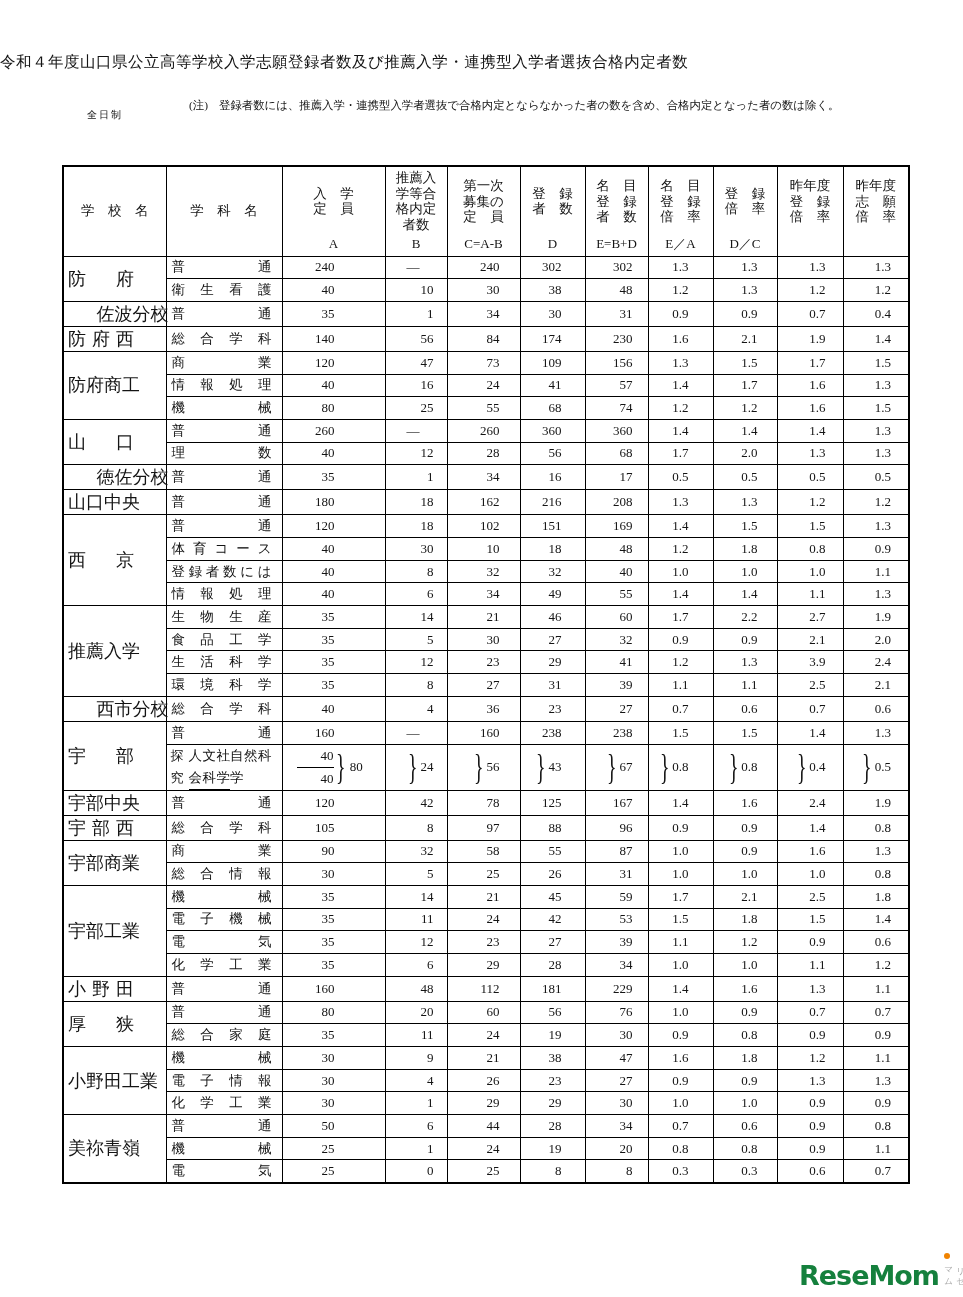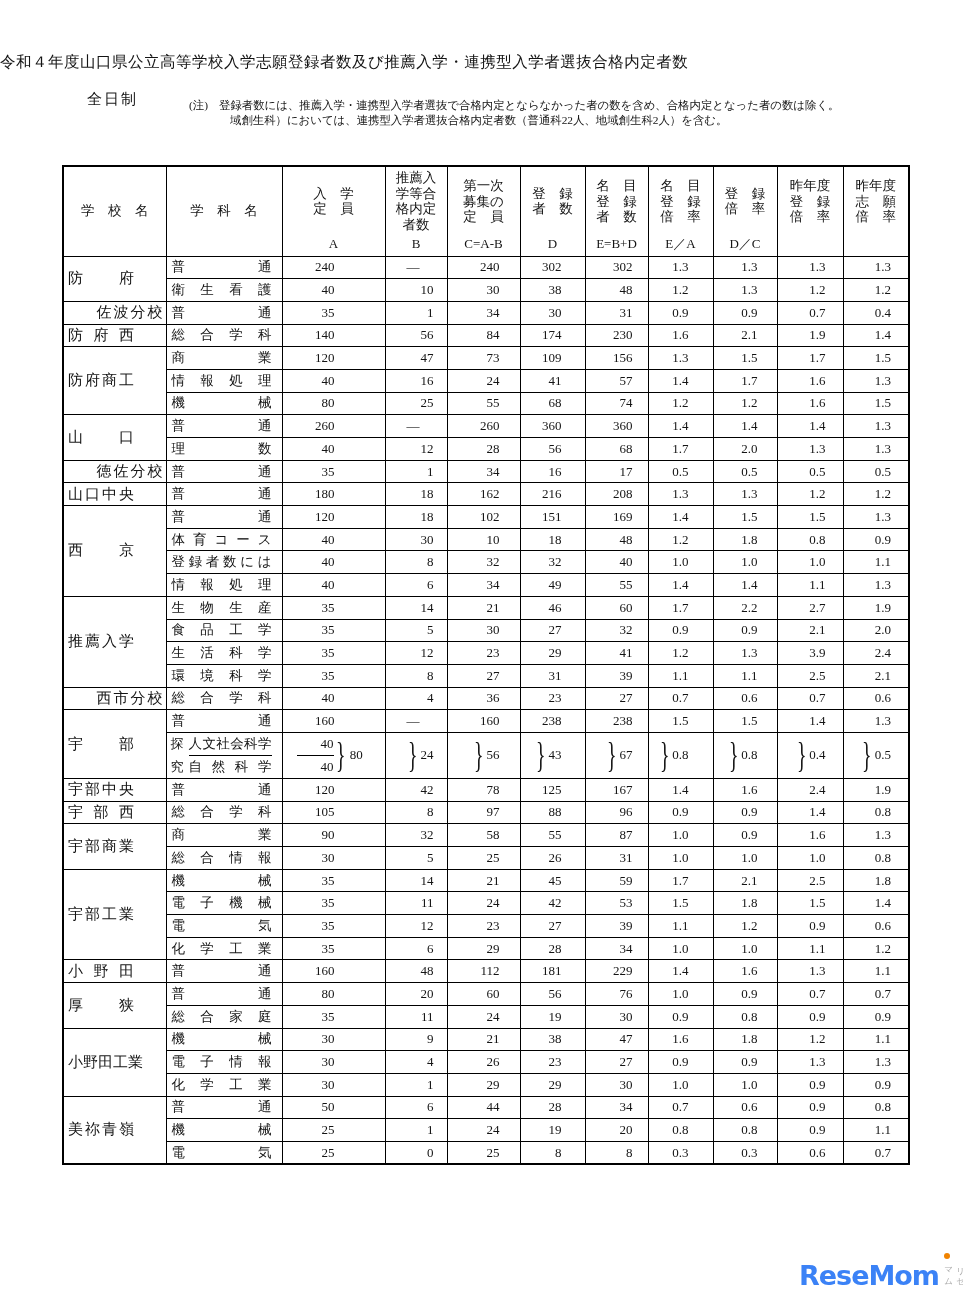--- a/index.html
+++ b/index.html
@@ -11,22 +11,22 @@
     position:relative;
     overflow:hidden;
   }
   .page { position:absolute; inset:0; background:#ffffff; }
 
   .title {
     position:absolute; top:52px; left:0; width:100%;
     font-size:15.5px; letter-spacing:0.5px;
   }
   .day-type {
-    position:absolute; top:90px; left:87px;
-    font-size:15px; letter-spacing:2px;
+    position:absolute; top:108px; left:87px;
+    font-size:10px; letter-spacing:2px;
   }
   .note {
     position:absolute; top:98px; left:219px; width:690px;
     font-size:11.4px; line-height:14.6px;
   }
   .note-label { position:absolute; left:-30px; top:0; font-size:11.4px; }
   .note-line.indent { padding-left:11px; }
 
   table.main-table {
     position:absolute; top:165px; left:62px;
@@ -40,21 +40,21 @@
   }
   .h-inner { display:flex; flex-direction:column; height:88px; }
   .h-lines { flex:1; display:flex; flex-direction:column; justify-content:center; }
   .h-line { line-height:15.5px; }
   .h-formula { height:20px; line-height:18px; font-size:13px; }
 
   tr.row { height:22.7px; }
   tr.special-row { height:45.4px; }
   td { font-size:13px; vertical-align:middle; padding:0; }
 
-  td.school-cell { text-align:left; padding-left:4px; font-size:15px;margin-top:36px; }
+  td.school-cell { text-align:left; padding-left:4px; font-size:18px;margin-top:36px; }
   td.school-cell.branch { text-align:right; padding-right:3px; padding-left:16px; }
   .jname {
     display:inline-block; width:66px; white-space:nowrap;
     text-align:justify; text-align-last:justify;
   }
   td.dept-cell {
     text-align:justify; text-align-last:justify;
     padding:0 10px 0 5px; font-size:13.5px;
   }
 
@@ -70,21 +70,21 @@
   td.n8 { padding-right:17px; }
   td.num.dash { text-align:center; padding-right:6px; }
 
   
   td.sp-dept-cell { padding:0; }
   .sp-dept { display:flex; height:45px; padding:0 10px 0 4px; }
   .sp-prefix {
     width:15px; display:flex; flex-direction:column;
     justify-content:space-around; text-align:center; font-size:13px;
   }
-  .sp-names { flex:1; display:flex; flex-direction:column; margin-left:3px; }
+  .sp-names { flex:1; display:flex; margin-left:3px; }
   .sp-name {
     flex:1; text-align:justify; text-align-last:justify;
     line-height:22px; font-size:13.5px;
   }
   .sp-name:first-child { border-bottom:1px solid #000; }
 
   td.sp-a-cell { padding:0; }
   .sp-a-wrap { display:flex; align-items:center; height:45px; padding-left:14px; }
   .sp-a-nums { width:37px; }
   .sp-a-nums div { line-height:21.5px; text-align:right; font-size:13px; }
@@ -98,21 +98,21 @@
   .sp-val-wrap { display:flex; align-items:center; justify-content:flex-end; height:45px; }
   .sp-num { font-size:13px; margin-left:1px; }
 
   
   .logo {
     position:absolute; right:10px; bottom:6px;
     display:flex; align-items:flex-end;
   }
   .logo-text {
     font-family:"DejaVu Sans","Liberation Sans",sans-serif;
-    font-weight:bold; font-size:27px; color:#3b82f6;
+    font-weight:bold; font-size:27px; color:#15803d;
     letter-spacing:-1px; line-height:30px;
   }
   .logo-side { position:relative; margin-left:3px; height:38px; width:11px; }
   .logo-dot {
     position:absolute; top:0; left:2px;
     width:6px; height:6px; border-radius:50%; background:#f08300;
   }
   .logo-sub {
     position:absolute; top:8px; left:1px;
     writing-mode:vertical-rl; font-size:8.5px; color:#ababab;
@@ -126,21 +126,20 @@
 <div class="page">
 
   <div class="title">令和４年度山口県公立高等学校入学志願登録者数及び推薦入学・連携型入学者選抜合格内定者数</div>
 
   <div class="day-type">全日制</div>
 
   <div class="note">
     <span class="note-label">(注)</span>
     <div>
         <div class="note-line">登録者数には、推薦入学・連携型入学者選抜で合格内定とならなかった者の数を含め、合格内定となった者の数は除く。</div>
-        <div class="note-line indent">域創生科）においては、連携型入学者選抜合格内定者数（普通科22人、地域創生科2人）を含む。</div>
       </div>
   </div>
 
   <table class="main-table">
     <colgroup>
       <col style="width:103px">
         <col style="width:116px">
         <col style="width:103px">
       <col style="width:62px">
         <col style="width:73px">

